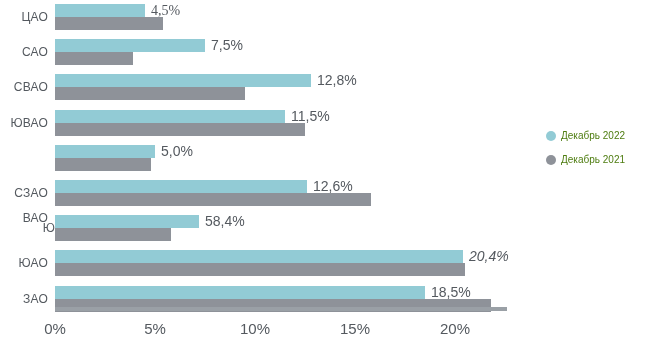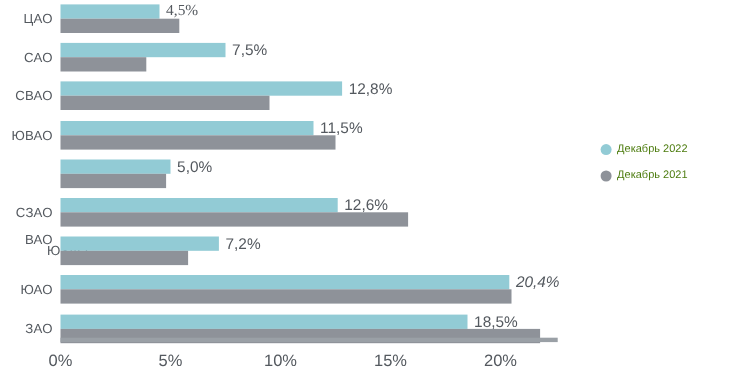--- a/index.html
+++ b/index.html
@@ -142,21 +142,21 @@
         <div class="bar s2022" style="top: 109.6px; left: 0px; width: 230px; background: rgb(146, 203, 213);"></div>
         <div class="bar-value" style="top: 109.6px; left: 236px;">11,5%</div>
         <div class="bar s2021" style="top: 122.6px; left: 0px; width: 250px; background: rgb(142, 146, 153);"></div>
         <div class="bar s2022" style="top: 144.8px; left: 0px; width: 100px; background: rgb(146, 203, 213);"></div>
         <div class="bar-value" style="top: 144.8px; left: 106px;">5,0%</div>
         <div class="bar s2021" style="top: 157.8px; left: 0px; width: 96px; background: rgb(142, 146, 153);"></div>
         <div class="bar s2022" style="top: 180px; left: 0px; width: 252px; background: rgb(146, 203, 213);"></div>
         <div class="bar-value" style="top: 180px; left: 258px;">12,6%</div>
         <div class="bar s2021" style="top: 193px; left: 0px; width: 316px; background: rgb(142, 146, 153);"></div>
         <div class="bar s2022" style="top: 215.2px; left: 0px; width: 144px; background: rgb(146, 203, 213);"></div>
-        <div class="bar-value" style="top: 215.2px; left: 150px;">7,2%</div>
+        <div class="bar-value" style="top: 215.2px; left: 150px;">58,4%</div>
         <div class="bar s2021" style="top: 228.2px; left: 0px; width: 116px; background: rgb(142, 146, 153);"></div>
         <div class="bar s2022" style="top: 250.4px; left: 0px; width: 408px; background: rgb(146, 203, 213);"></div>
         <div class="bar-value" style="top: 250.4px; left: 414px; font-style: italic;">20,4%</div>
         <div class="bar s2021" style="top: 263.4px; left: 0px; width: 410px; background: rgb(142, 146, 153);"></div>
         <div class="bar s2022" style="top: 285.6px; left: 0px; width: 370px; background: rgb(146, 203, 213);"></div>
         <div class="bar-value" style="top: 285.6px; left: 376px;">18,5%</div>
         <div class="bar s2021" style="top: 298.6px; left: 0px; width: 436px; background: rgb(142, 146, 153);"></div>
       </div>
   </div>
 

